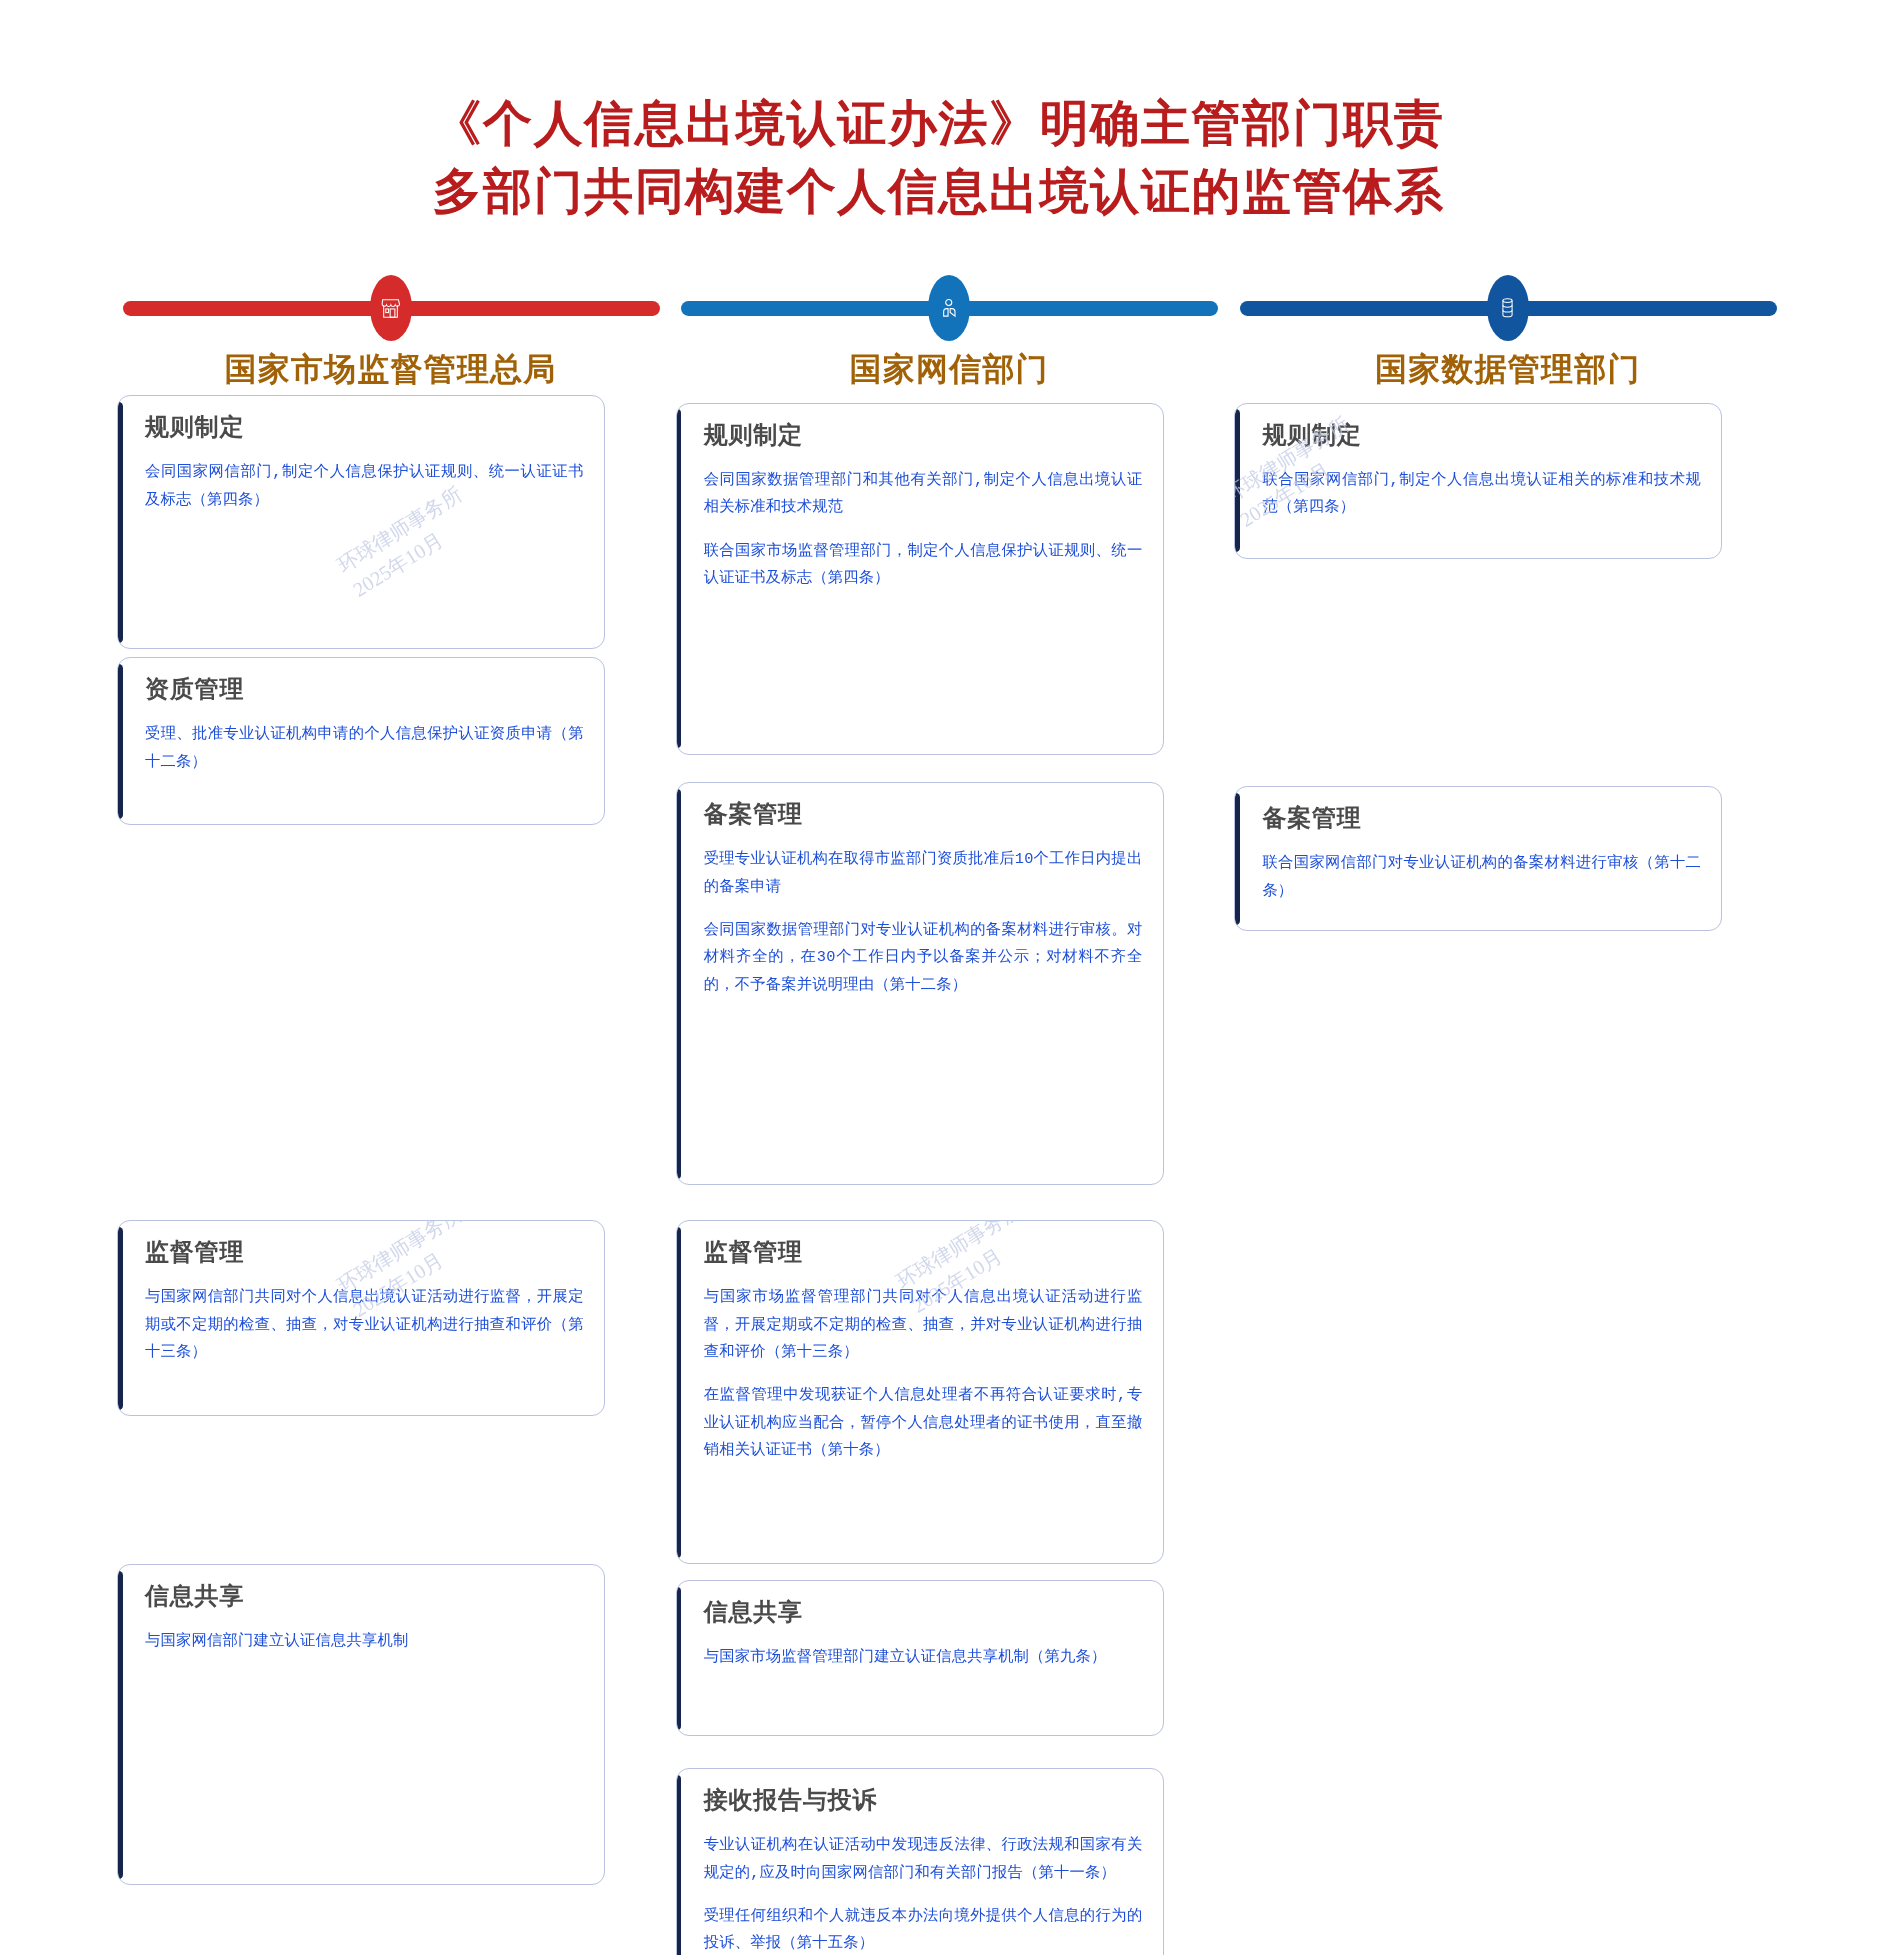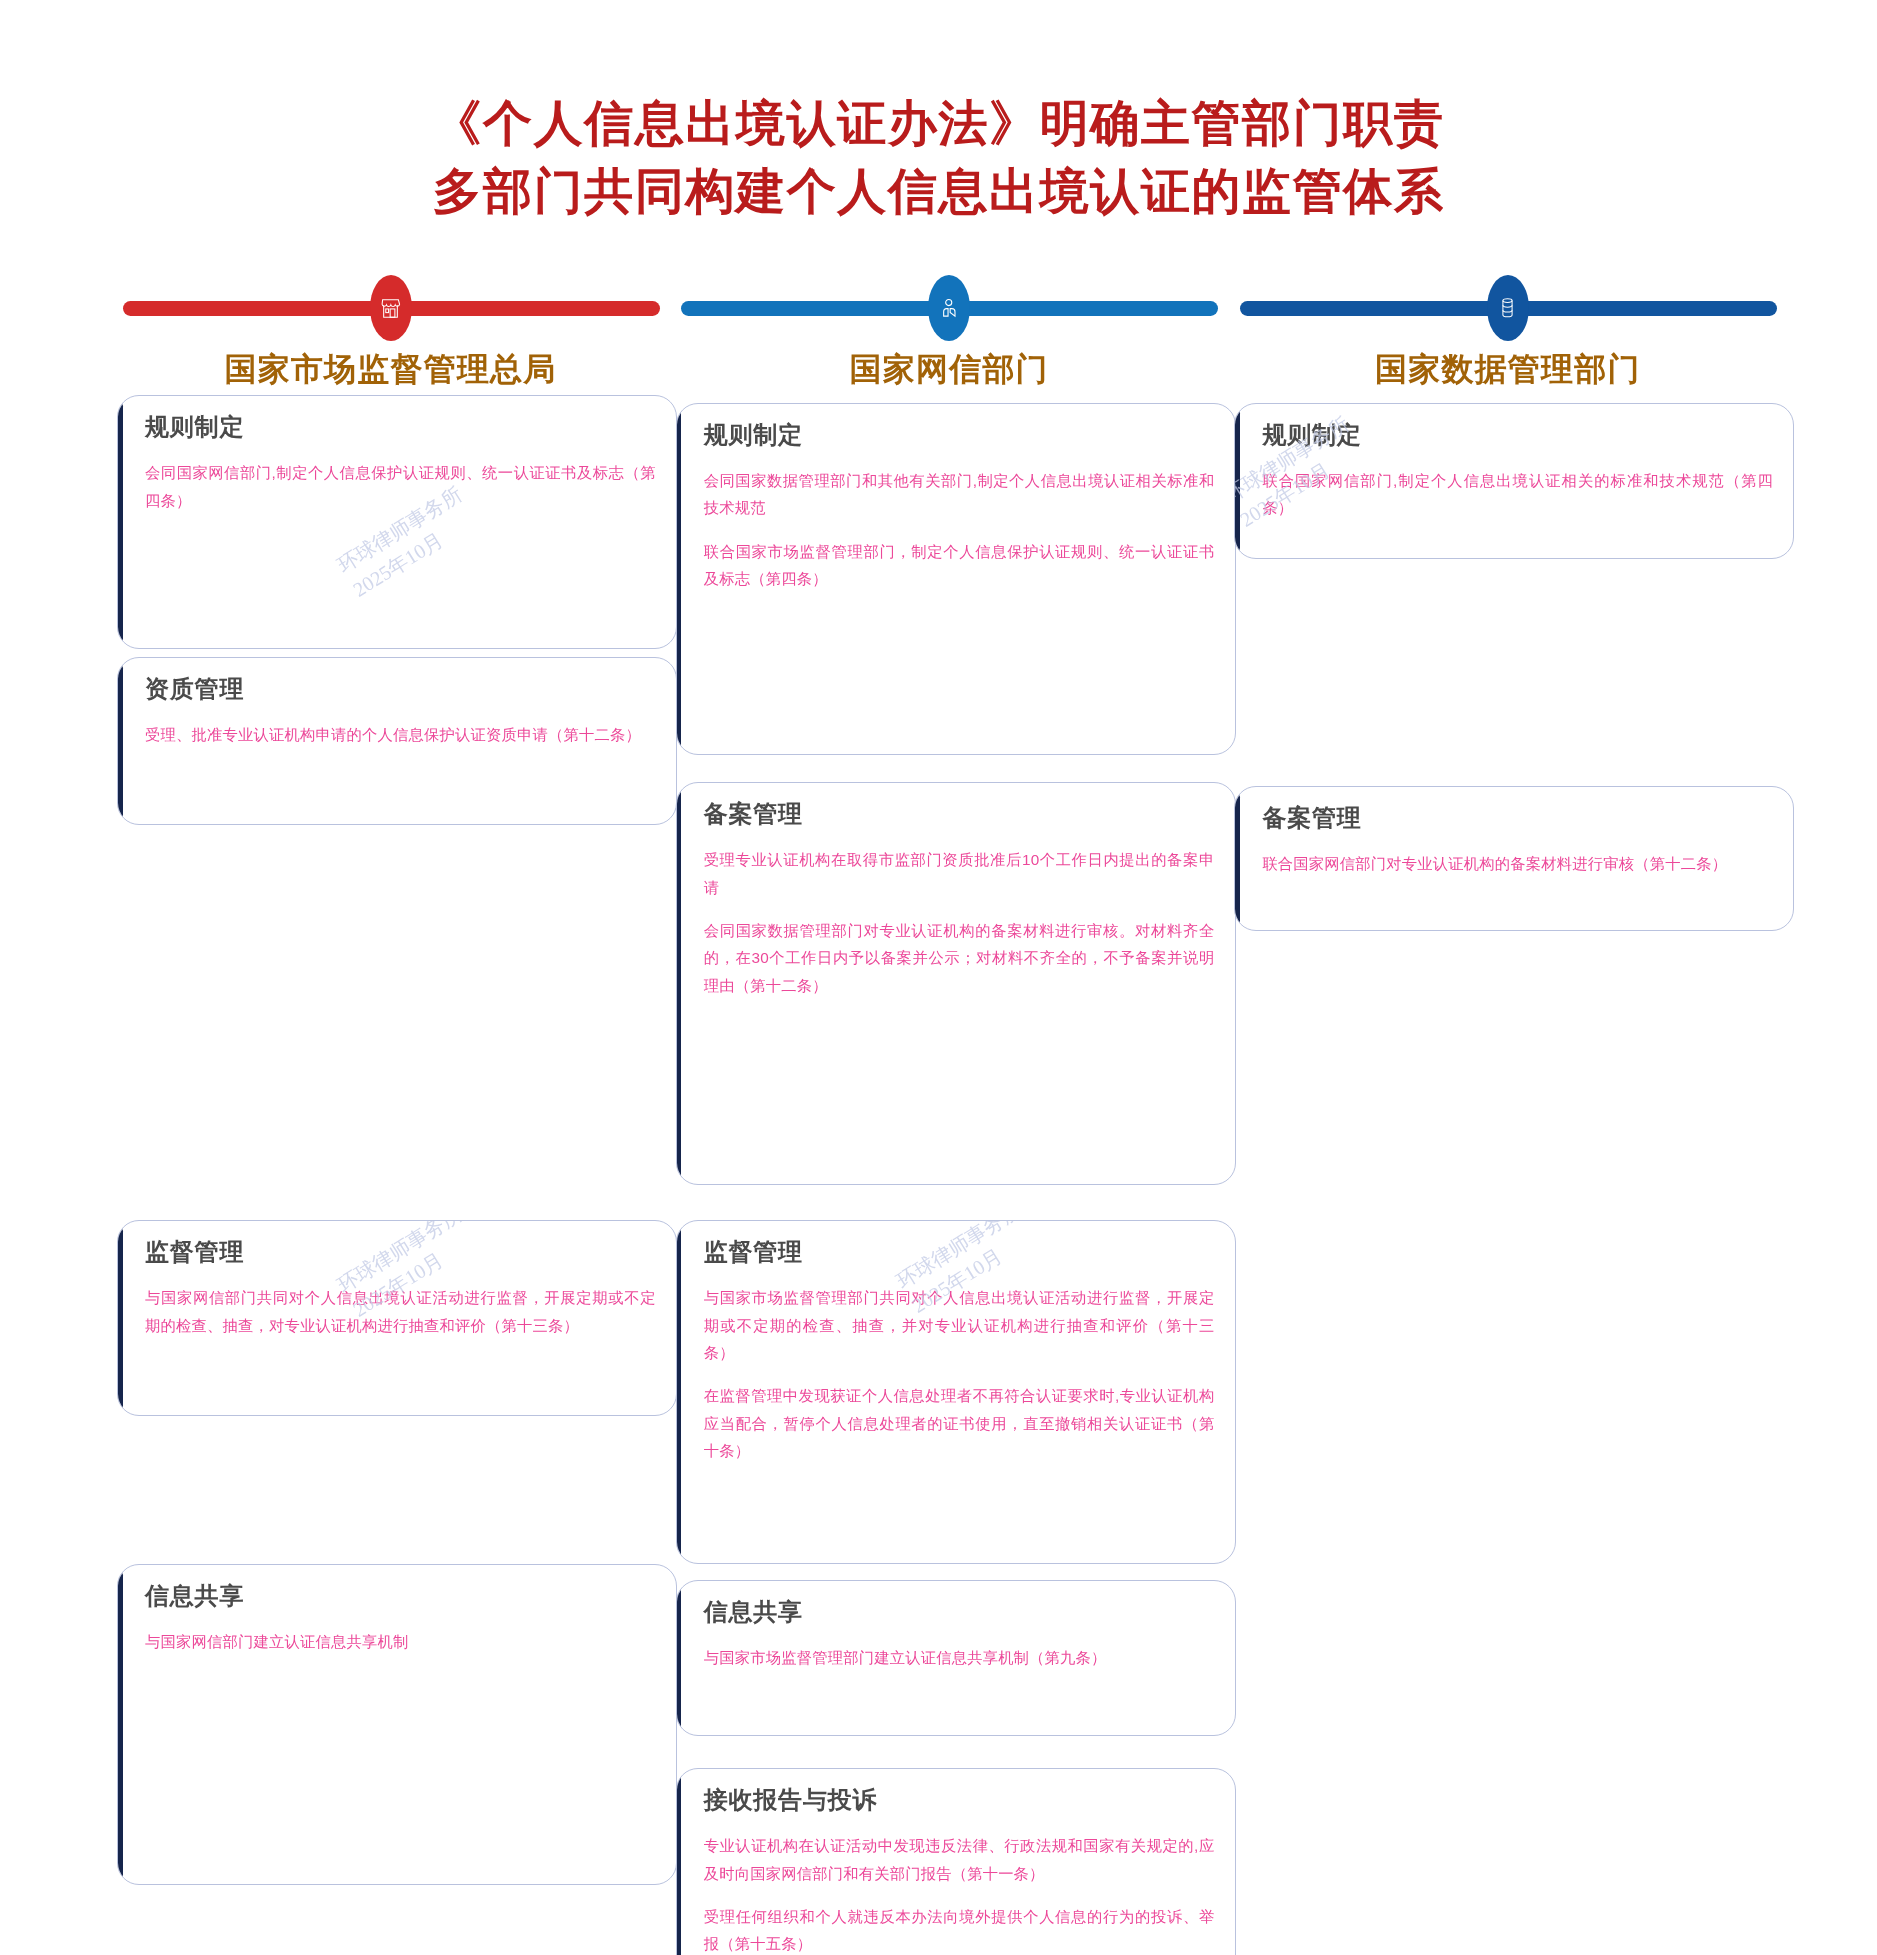--- a/index.html
+++ b/index.html
@@ -95,25 +95,25 @@
   }
 
   
   .cards {
     position: relative;
     width: 547px;
   }
   .card {
     position: absolute;
     left: 0;
-    width: 560px;
+    width: 488px;
     box-sizing: border-box;
     background: #ffffff;
     border: 1.2px solid #b9c2de;
-    border-radius: 22px;
+    border-radius: 13px;
     padding: 18px 20.3px 15.6px 27px;
     overflow: hidden;
   }
   .card::before {
     content: "";
     position: absolute;
     left: -3.9px;
     top: 5.5px;
     bottom: 5.5px;
     width: 8.6px;
@@ -123,24 +123,24 @@
   .card-title {
     font-family: "Liberation Serif", "DejaVu Serif", serif;
     font-weight: 700;
     font-size: 24px;
     line-height: 1.1;
     color: #4a4a4a;
     margin: 0 0 19px 0;
     letter-spacing: 0.8px;
   }
   .card-para {
-    font-family: Liberation Sans, sans-serif;
+    font-family: Liberation Mono, monospace;
     font-size: 15.3px;
     line-height: 1.78;
-    color: #ec4899;
+    color: #1d4ed8;
     margin: 0 0 16.4px 0;
     letter-spacing: 0.2px;
     text-align: justify;
   }
   .card-para:last-child { margin-bottom: 0; }
 
   
   .wm {
     position: absolute;
     color: #c3cbe6;

